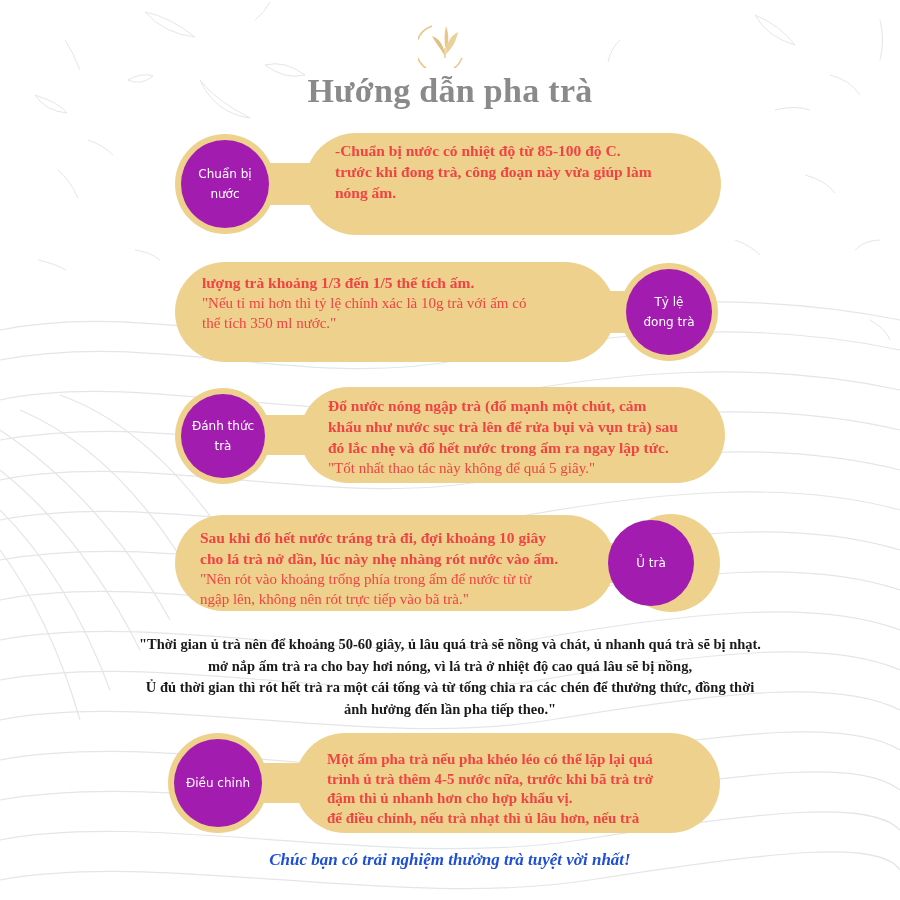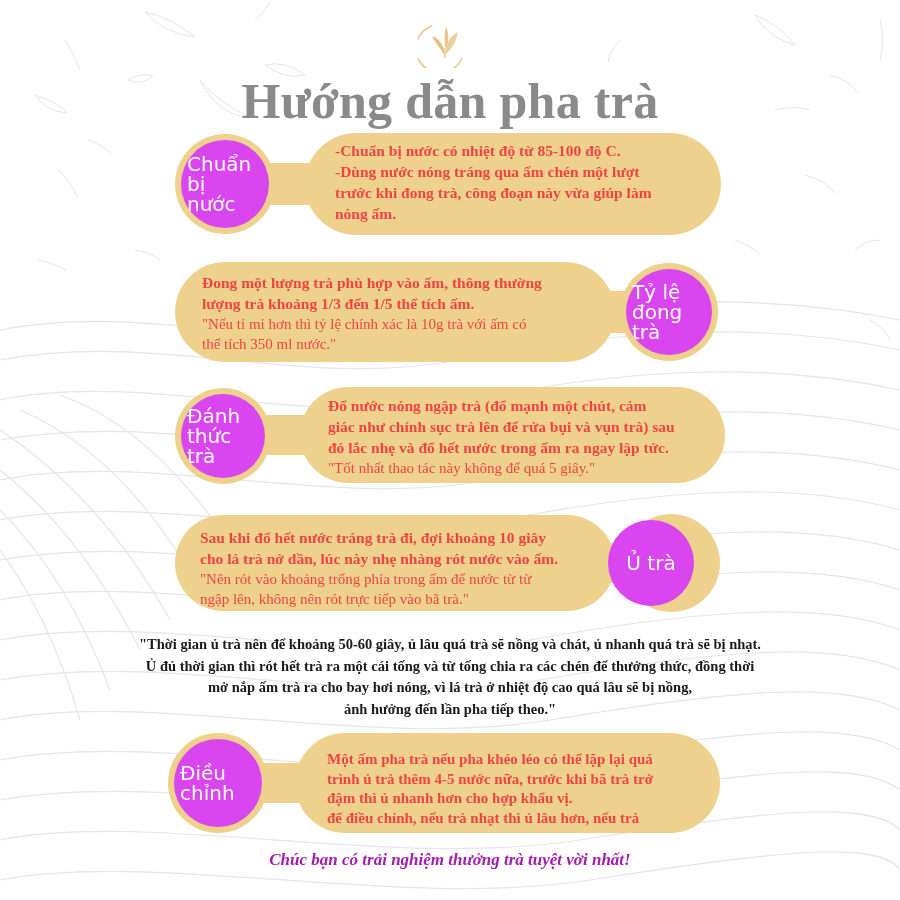--- a/index.html
+++ b/index.html
@@ -5,58 +5,58 @@
   * { box-sizing: border-box; margin: 0; padding: 0; }
   html, body { width: 900px; height: 900px; overflow: hidden; background: #ffffff; }
   body { position: relative; font-family: "Liberation Serif", serif; color: #1a1a1a; }
 
   .bg { position: absolute; inset: 0; z-index: 0; }
 
   .logo { position: absolute; left: 418px; top: 12px; width: 56px; height: 56px; z-index: 2; }
 
   .title {
     position: absolute; left: 0; right: 0; top: 72px; text-align: center;
-    font-family: "Liberation Serif", serif; font-weight: bold; font-size: 50px;
+    font-family: "Liberation Serif", serif; font-weight: bold; font-size: 34px;
     color: #8a8a8a; z-index: 2; letter-spacing: 0.3px;
   }
 
   .step { position: absolute; z-index: 2; }
   .pill {
     position: absolute; background: #eed18d; border-radius: 50px;
   }
   .neck {
     position: absolute; background: #eed18d;
   }
   .circle-outer {
     position: absolute; border-radius: 50%; background: #eed18d;
   }
   .circle-inner {
-    position: absolute; border-radius: 50%; background: #d946ef;
-    display: flex; align-items: center; justify-content: center; 
-    color: #ffffff; font-family: "DejaVu Sans", sans-serif; font-size: 20px; line-height: 20px;
+    position: absolute; border-radius: 50%; background: #a21caf;
+    display: flex; align-items: center; justify-content: center; text-align: center;
+    color: #ffffff; font-family: "DejaVu Sans", sans-serif; font-size: 12px; line-height: 20px;
     padding: 0 6px;
   }
   .text {
     position: absolute; font-family: "Liberation Serif", serif; font-size: 15.5px; line-height: 21px;
     color: #ef4444;
   }
   .text .b { font-weight: bold; display: block; }
   .text .n { font-weight: normal; display: block; font-size: 15px; line-height: 20px; }
 
   .note {
     position: absolute; left: 100px; right: 100px; top: 634px; z-index: 2;
     text-align: center; font-family: "Liberation Serif", serif; font-weight: bold;
     font-size: 14.5px; line-height: 21.5px; color: #1a1a1a;
   }
   .note span { display: block; }
 
   .closing {
     position: absolute; left: 0; right: 0; top: 850px; text-align: center; z-index: 2;
     font-family: "Liberation Serif", serif; font-style: italic; font-weight: bold;
-    font-size: 17px; color: #a21caf;
+    font-size: 17px; color: #1d4ed8;
   }
 </style>
 </head>
 <body>
 
 <svg class="bg" width="900" height="900" viewBox="0 0 900 900">
   <g fill="none" stroke="#e4e5ea" stroke-width="1.2">
     <path d="M0 330 C150 300 300 360 450 330 S750 290 900 320"></path>
     <path d="M0 360 C160 330 300 390 460 360 S760 320 900 350"></path>
     <path d="M0 400 C140 370 320 430 470 400 S760 360 900 390"></path>
@@ -115,51 +115,49 @@
 
 <div class="step" style="left:0;top:0;">
   <div class="pill" style="left:305px;top:133px;width:416px;height:102px;border-radius:51px;"></div>
   <div class="neck" style="left:270px;top:163px;width:60px;height:42px;"></div>
   <div class="circle-outer" style="left:175px;top:134px;width:100px;height:100px;"></div>
   <div class="circle-inner" style="left:181px;top:140px;width:88px;height:88px;">
     <span>Chuẩn bị<br>nước</span>
   </div>
   <div class="text" style="left:335px;top:140px;width:375px;">
     <span class="b">-Chuẩn bị nước có nhiệt độ từ 85-100 độ C.</span>
-    <span class="b">-Dùng nước nóng tráng qua ấm chén một lượt</span>
     <span class="b">trước khi đong trà, công đoạn này vừa giúp làm</span>
     <span class="b">nóng ấm.</span>
   </div>
 </div>
 
 <div class="step" style="left:0;top:0;">
   <div class="pill" style="left:175px;top:262px;width:440px;height:100px;border-radius:50px;"></div>
   <div class="neck" style="left:595px;top:291px;width:40px;height:42px;"></div>
   <div class="circle-outer" style="left:620px;top:263px;width:98px;height:98px;"></div>
   <div class="circle-inner" style="left:626px;top:269px;width:86px;height:86px;">
     <span>Tỷ lệ<br>đong trà</span>
   </div>
   <div class="text" style="left:202px;top:272px;width:400px;">
-    <span class="b">Đong một lượng trà phù hợp vào ấm, thông thường</span>
     <span class="b">lượng trà khoảng 1/3 đến 1/5 thể tích ấm.</span>
     <span class="n">"Nếu tỉ mỉ hơn thì tỷ lệ chính xác là 10g trà với ấm có</span>
     <span class="n"> thể tích 350 ml nước."</span>
   </div>
 </div>
 
 <div class="step" style="left:0;top:0;">
   <div class="pill" style="left:300px;top:387px;width:425px;height:96px;border-radius:48px;"></div>
   <div class="neck" style="left:265px;top:415px;width:60px;height:40px;"></div>
   <div class="circle-outer" style="left:175px;top:388px;width:96px;height:96px;"></div>
   <div class="circle-inner" style="left:181px;top:394px;width:84px;height:84px;">
     <span>Đánh thức<br>trà</span>
   </div>
   <div class="text" style="left:328px;top:395px;width:395px;">
     <span class="b">Đổ nước nóng ngập trà (đổ mạnh một chút, cảm</span>
-    <span class="b">giác như chính sục trà lên để rửa bụi và vụn trà) sau</span>
+    <span class="b">khẩu như nước sục trà lên để rửa bụi và vụn trà) sau</span>
     <span class="b">đó lắc nhẹ và đổ hết nước trong ấm ra ngay lập tức.</span>
     <span class="n">"Tốt nhất thao tác này không để quá 5 giây."</span>
   </div>
 </div>
 
 <div class="step" style="left:0;top:0;">
   <div class="pill" style="left:175px;top:515px;width:440px;height:96px;border-radius:48px;"></div>
   <div class="neck" style="left:595px;top:543px;width:40px;height:40px;"></div>
   <div class="circle-outer" style="left:622px;top:514px;width:98px;height:98px;"></div>
   <div class="circle-inner" style="left:608px;top:520px;width:86px;height:86px;">
@@ -168,22 +166,22 @@
   <div class="text" style="left:200px;top:527px;width:400px;">
     <span class="b">Sau khi đổ hết nước tráng trà đi, đợi khoảng 10 giây</span>
     <span class="b">cho lá trà nở dần, lúc này nhẹ nhàng rót nước vào ấm.</span>
     <span class="n">"Nên rót vào khoảng trống phía trong ấm để nước từ từ</span>
     <span class="n">ngập lên, không nên rót trực tiếp vào bã trà."</span>
   </div>
 </div>
 
 <div class="note">
   <span>"Thời gian ủ trà nên để khoảng 50-60 giây, ủ lâu quá trà sẽ nồng và chát, ủ nhanh quá trà sẽ bị nhạt.</span>
+  <span>mở nắp ấm trà ra cho bay hơi nóng, vì lá trà ở nhiệt độ cao quá lâu sẽ bị nồng,</span>
   <span>Ủ đủ thời gian thì rót hết trà ra một cái tống và từ tống chia ra các chén để thưởng thức, đồng thời</span>
-  <span>mở nắp ấm trà ra cho bay hơi nóng, vì lá trà ở nhiệt độ cao quá lâu sẽ bị nồng,</span>
   <span>ảnh hưởng đến lần pha tiếp theo."</span>
 </div>
 
 <div class="step" style="left:0;top:0;">
   <div class="pill" style="left:295px;top:733px;width:425px;height:100px;border-radius:50px;"></div>
   <div class="neck" style="left:260px;top:763px;width:60px;height:40px;"></div>
   <div class="circle-outer" style="left:168px;top:733px;width:100px;height:100px;"></div>
   <div class="circle-inner" style="left:174px;top:739px;width:88px;height:88px;">
     <span>Điều chỉnh</span>
   </div>

